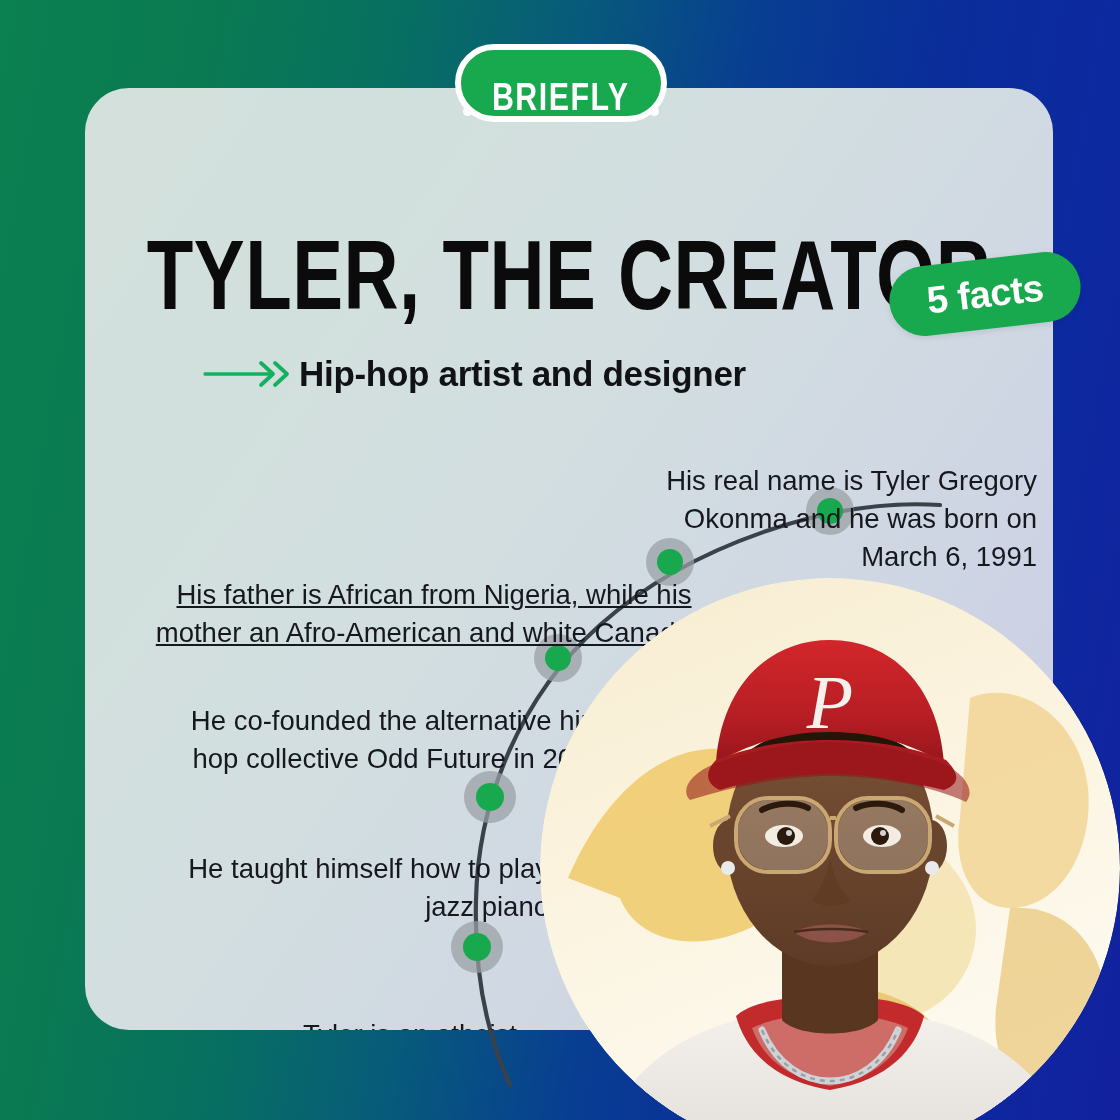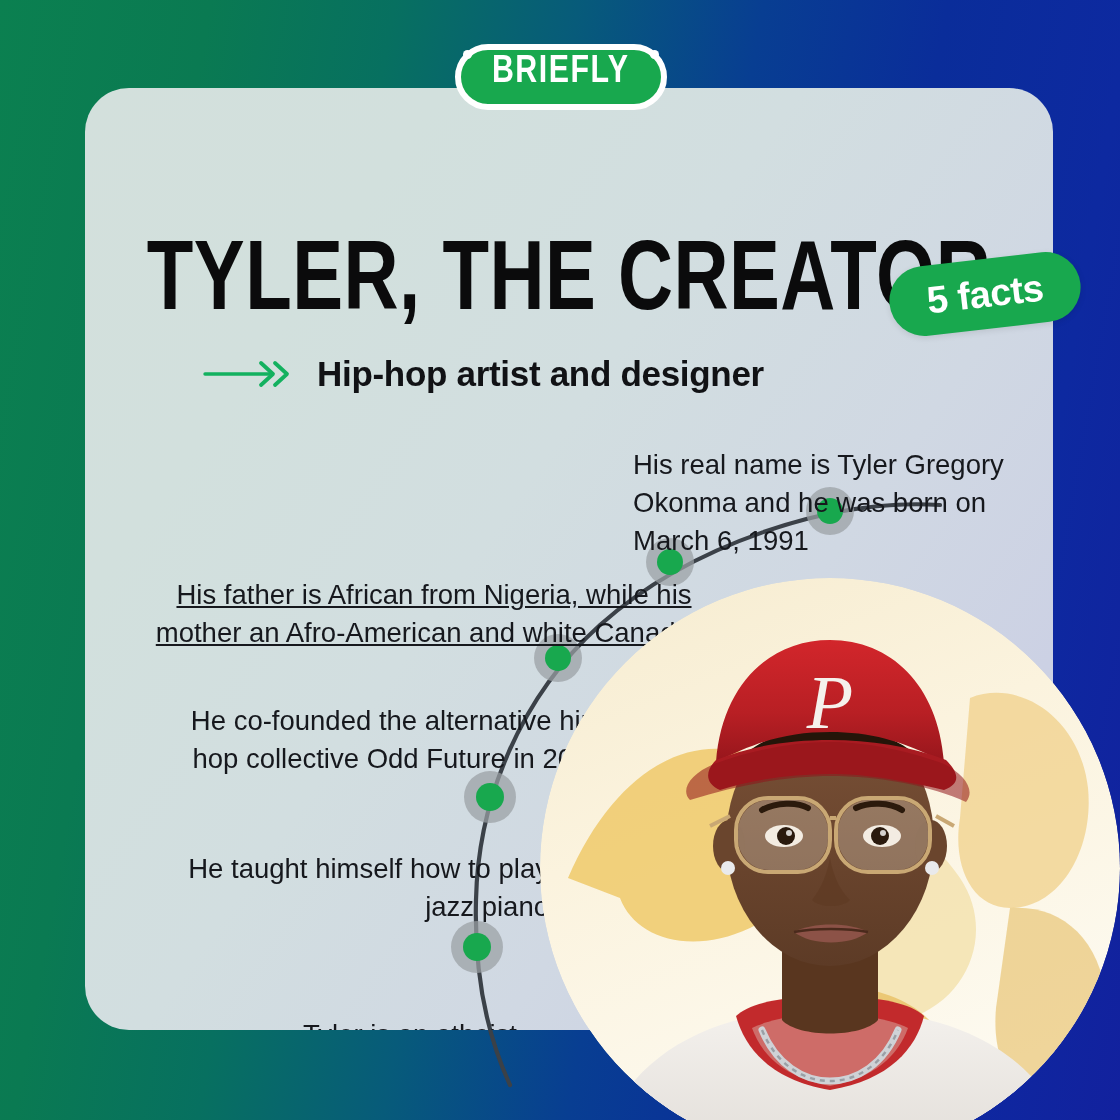--- a/index.html
+++ b/index.html
@@ -41,25 +41,25 @@
         #d0d8e3 66%,
         #ccd1e4 84%,
         #c9cde5 100%);
     overflow:hidden;
   }
 
   
   #logo {
     position:absolute;
     left:455px; top:44px;
-    width:212px; height:66px;
+    width:212px; height:78px;
     border-radius:40px;
     background:#18a84e;
     border:6px solid #ffffff;
-    display:flex; align-items:flex-start; justify-content:center;
+    display:flex; align-items:flex-end; justify-content:center;
     gap:14px;
     z-index:40;
   }
   #logo .dot {
     width:9px; height:9px; border-radius:50%;
     background:#ffffff; flex:none;
   }
   #logo .word {
     color:#ffffff;
     font-family:"Liberation Sans Narrow","Liberation Sans", sans-serif;
@@ -84,21 +84,20 @@
     transform:scaleX(0.93) scaleY(1.2);
     white-space:nowrap;
     z-index:20;
   }
 
   
   #subrow {
     position:absolute;
     left:118px; top:266px;
     display:flex; align-items:center;
-    gap:18px;
     z-index:20;
   }
   #subrow .arrow { flex:none; display:block; }
   #subrow .subtitle {
     color:#111215;
     font-size:35px;
     font-weight:bold;
     letter-spacing:-0.3px;
     white-space:nowrap;
   }
@@ -143,21 +142,21 @@
   
   .fact {
     position:absolute;
     color:#16181d;
     font-size:27.5px;
     line-height:1.38;
     z-index:28;
     white-space:pre-line;
   }
 
-  #fact-0 { left:548px; top:358px; width:404px; text-align:left; }
+  #fact-0 { left:548px; top:374px; width:404px; text-align:right; }
   #fact-1 { left:58px;  top:488px; width:582px; text-align:center;text-decoration:underline; }
   #fact-2 { left:96px;  top:614px; width:434px; text-align:center; }
   #fact-3 { left:80px;  top:762px; width:384px; text-align:right; }
   #fact-4 { left:140px; top:928px; width:292px; text-align:right; }
 </style>
 </head>
 <body>
 
 <div id="poster">
 

